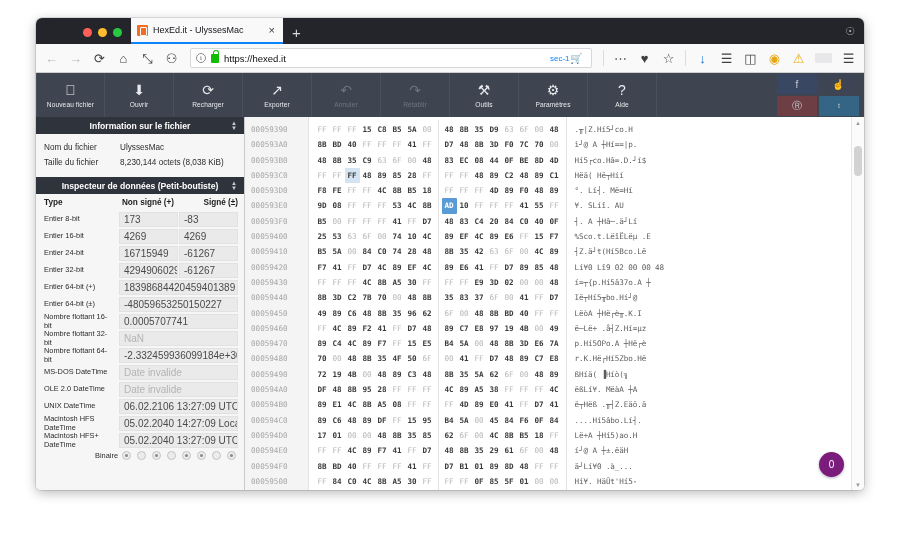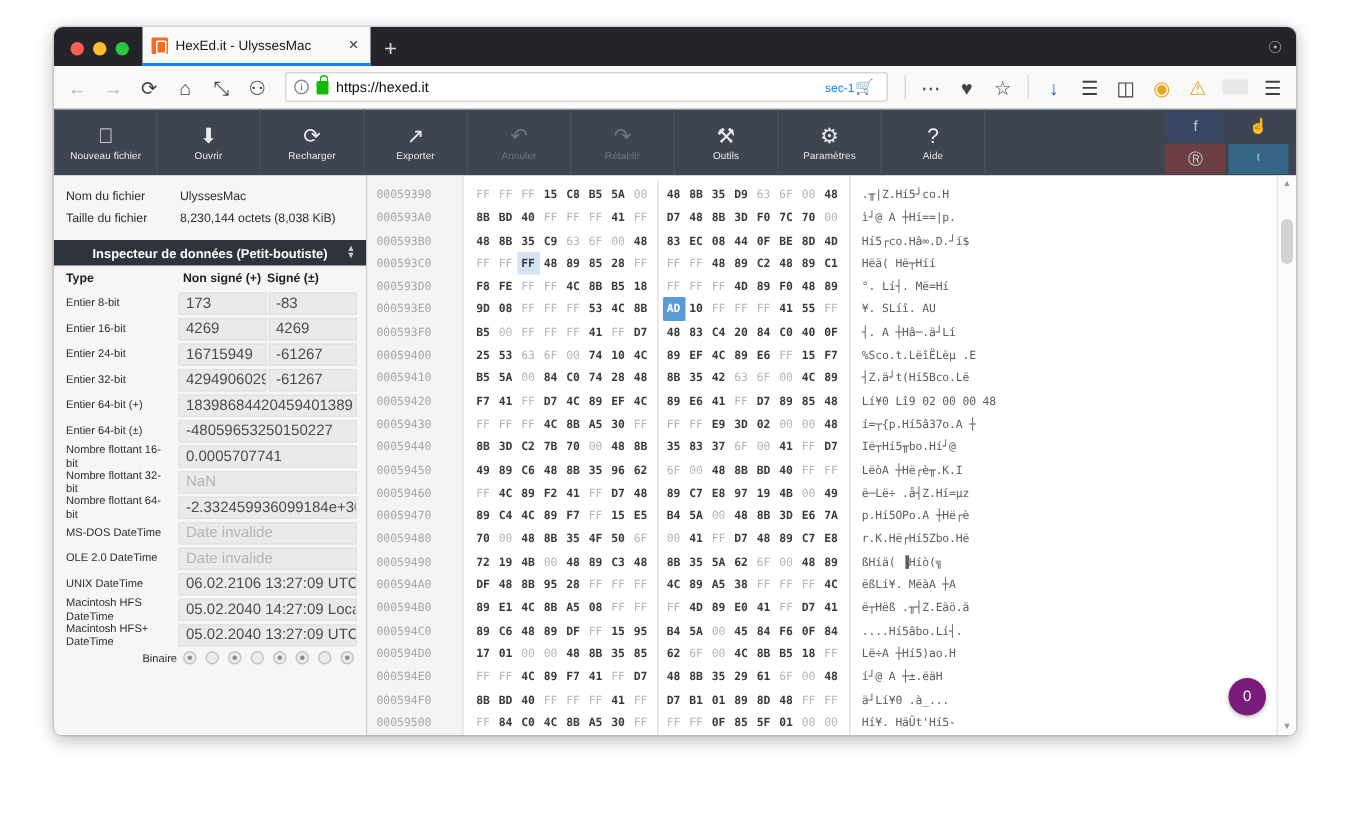--- a/index.html
+++ b/index.html
@@ -24,20 +24,21 @@
   }
 
   
   #tabstrip {
     height: 26px;
     background: #24252a;
     display: flex;
     align-items: flex-end;
     position: relative;
     flex: 0 0 auto;
+    padding-left: 36px;
   }
   .traffic {
     display: flex; align-items: center; gap: 6px;
     padding: 0 9px 7px 11px;
   }
   .tl { width: 9px; height: 9px; border-radius: 50%; }
   .tl.r { background: #ff5f57; }
   .tl.y { background: #febc2e; }
   .tl.g { background: #28c840; }
 
@@ -256,21 +257,21 @@
     color: #4a4a4a;
     display: flex; align-items: center;
     padding: 0 4px;
     overflow: hidden;
     white-space: nowrap;
   }
   .di-cell.wide { flex: 1 1 100%; }
   .di-cell.placeholder { color: #b4b4b4; }
   .di-header .h1 { width: 74px; flex: 0 0 74px; }
   .di-header .h2 { flex: 1 1 0; text-align: center; }
-  .di-header .h3 { flex: 1 1 0; text-align: left; }
+  .di-header .h3 { flex: 1 1 0; text-align: right; }
   .bin-row { display: flex; align-items: center; padding: 2px 6px 4px 8px; }
   .bin-label { width: 74px; flex: 0 0 74px; font-size: 7.4px; color: #2a2a2a; text-align: right; }
   .bits { display: flex; gap: 6px; flex: 1 1 auto; justify-content: flex-start; padding-left: 4px; }
   .bit {
     width: 9px; height: 9px; border-radius: 50%;
     border: 1px solid #c3c3c3; background: #ececec;
     display: flex; align-items: center; justify-content: center;
     cursor: pointer;
   }
   .bit.on::after {
@@ -458,20 +459,24 @@
       <div class="sbtn s-fb">f</div>
       <div class="sbtn s-th">☝</div>
       <div class="sbtn s-rd">Ⓡ</div>
       <div class="sbtn s-tw">ᵗ</div>
     </div>
   </div>
 
   <div id="appbody">
 
     <div id="sidebar">
+      <div class="panel-head">
+        <span>Information sur le fichier</span>
+        <span class="updown">▲<br>▼</span>
+      </div>
       <div class="fileinfo">
         <div class="fi-row">
           <span class="fi-label">Nom du fichier</span>
           <span class="fi-value">UlyssesMac</span>
         </div>
         <div class="fi-row">
           <span class="fi-label">Taille du fichier</span>
           <span class="fi-value">8,230,144 octets (8,038 KiB)</span>
         </div>
       </div>

